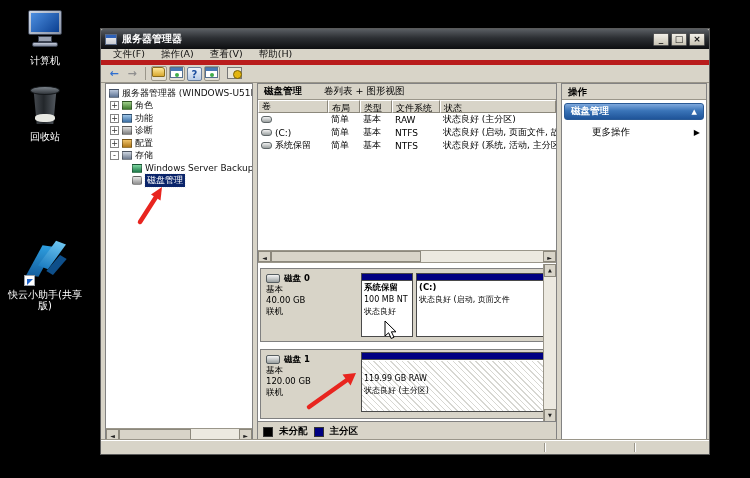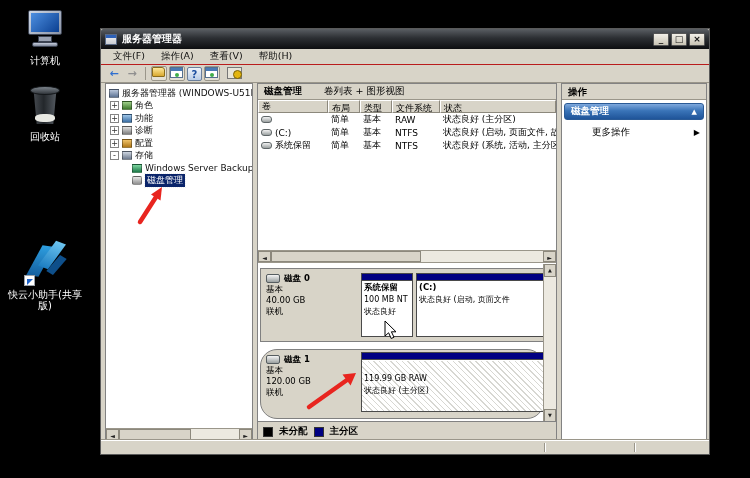--- a/index.html
+++ b/index.html
@@ -32,21 +32,21 @@
   .shortcut { position:absolute; left:2px; bottom:0; width:11px; height:11px; background:#fff; border:1px solid #9aa0a8; }
   .shortcut:after { content:""; position:absolute; left:2px; top:3px; width:0; height:0; border-bottom:6px solid #1c62c8; border-right:6px solid transparent; transform:rotate(90deg); }
 
   
   .window { position:absolute; left:100px; top:28px; width:610px; height:427px; background:#d8d4c8; border:1px solid #5a5a5a; box-shadow:2px 2px 6px rgba(0,0,0,.6); }
   .titlebar { position:absolute; left:0; top:0; right:0; height:20px; background:linear-gradient(#5a5e63,#2c2f33 45%,#0d0e10); display:flex; align-items:center; padding:0 4px; border-radius:2px 2px 0 0; }
   .titlebar .ticon { width:12px; height:11px; background:linear-gradient(#f3f3f3,#c9ccd2); border:1px solid #5a6a85; position:relative; margin-right:5px; }
   .titlebar .ticon:before { content:""; position:absolute; left:0; top:0; right:0; height:3px; background:#2d61b8; }
   .titlebar .ttext { color:#fff; font-size:10px; font-weight:bold; flex:1; white-space:nowrap; overflow:hidden; }
   .winbtn { width:16px; height:13px; margin-left:2px; background:linear-gradient(#f2efe8,#c9c4b4); border:1px solid #555; border-radius:1px; font-size:9px; line-height:10px; text-align:center; color:#111; font-weight:bold; cursor:pointer; }
-  .menubar { position:absolute; left:0; top:20px; right:0; height:16px; background:#d8d4c8; border-bottom:1px solid #b91c1c; display:flex; align-items:center; padding-left:4px; }
+  .menubar { position:absolute; left:0; top:20px; right:0; height:16px; background:#d8d4c8; border-bottom:5px solid #b91c1c; display:flex; align-items:center; padding-left:4px; }
   .menubar span { font-size:9.5px; padding:1px 8px; color:#111; cursor:pointer; }
   .toolbar { position:absolute; left:0; top:36px; right:0; height:18px; background:#d8d4c8; border-bottom:1px solid #9a968a; display:flex; align-items:center; padding-left:5px; gap:2px; }
   .tbtn { width:16px; height:15px; font-size:11px; line-height:14px; text-align:center; cursor:pointer; border:1px solid transparent; }
   .tbtn.framed { border:1px solid #9a968a; background:#e4e1d6; border-radius:2px; }
   .tb-back { color:#2f6fd0; font-weight:bold; }
   .tb-fwd { color:#8f8f8f; font-weight:bold; }
   .tsep { width:1px; height:13px; background:#9a968a; margin:0 3px; }
   .tb-folder { width:13px; height:10px; background:linear-gradient(#ffe99a,#d8a82f); border:1px solid #8a6c1c; border-radius:1px 3px 1px 1px; position:relative; }
   .tb-win { width:13px; height:11px; background:#fff; border:1px solid #55708f; position:relative; }
   .tb-win:before { content:""; position:absolute; left:0; top:0; right:0; height:3px; background:#4a7ab5; }
@@ -93,21 +93,21 @@
   .w-lay{width:32px;flex:none;} .w-typ{width:32px;flex:none;} .w-fs{width:48px;flex:none;} .w-st{flex:1;}
   .volico { width:11px; height:7px; background:linear-gradient(#f2f2f2,#9aa0a0); border:1px solid #5f6668; border-radius:3px; flex:none; }
   .chscroll { position:absolute; left:0; top:166px; right:0; height:13px; background:#ece9e0; border-top:1px solid #9a968a; border-bottom:1px solid #9a968a; display:flex; }
   .chscroll .sthumb { width:150px; }
 
   .gview { position:absolute; left:0; top:180px; right:0; height:158px; background:#fff; }
   .vscroll { position:absolute; right:0; top:0; width:13px; height:158px; background:#ece9e0; border-left:1px solid #9a968a; }
   .vscroll .sarrow { width:100%; height:13px; position:absolute; }
   .vscroll .up { top:0; } .vscroll .down { bottom:0; }
   .diskrow { position:absolute; left:2px; width:284px; background:#d8d4c8; border:1px solid #808080; }
-  .drow0 { top:4px; height:74px; } .drow1 { top:85px; height:70px;border-radius:17px; }
+  .drow0 { top:4px; height:74px; } .drow1 { top:85px; height:70px; }
   .dinfo { position:absolute; left:2px; top:2px; bottom:2px; width:94px; font-size:8.5px; line-height:11px; padding:2px 3px; color:#000; }
   .dinfo .dname { font-weight:bold; display:flex; align-items:center; gap:4px; }
   .dico { width:14px; height:9px; background:linear-gradient(#f5f5f5,#9aa0a0); border:1px solid #565d60; border-radius:2px; flex:none; }
   .part { position:absolute; top:4px; bottom:4px; background:#fff; border:1px solid #4a4a4a; overflow:hidden; }
   .pbar { height:7px; background:#000082; border-bottom:1px solid #4a4a4a; }
   .ptext { font-size:8px; line-height:10px; padding:1px 2px; white-space:nowrap; color:#000; }
   .ptext b { font-size:8.5px; }
   .hatch { background:repeating-linear-gradient(45deg,#fff,#fff 3px,#d7d7d2 3px,#d7d7d2 4px); }
   .legendbar { position:absolute; left:0; bottom:0; right:0; height:20px; background:#d8d4c8; border-top:1px solid #828282; display:flex; align-items:center; gap:6px; padding-left:5px; font-size:9.5px; font-weight:bold; color:#000; }
   .sw { width:10px; height:10px; flex:none; border:1px solid #333; }

